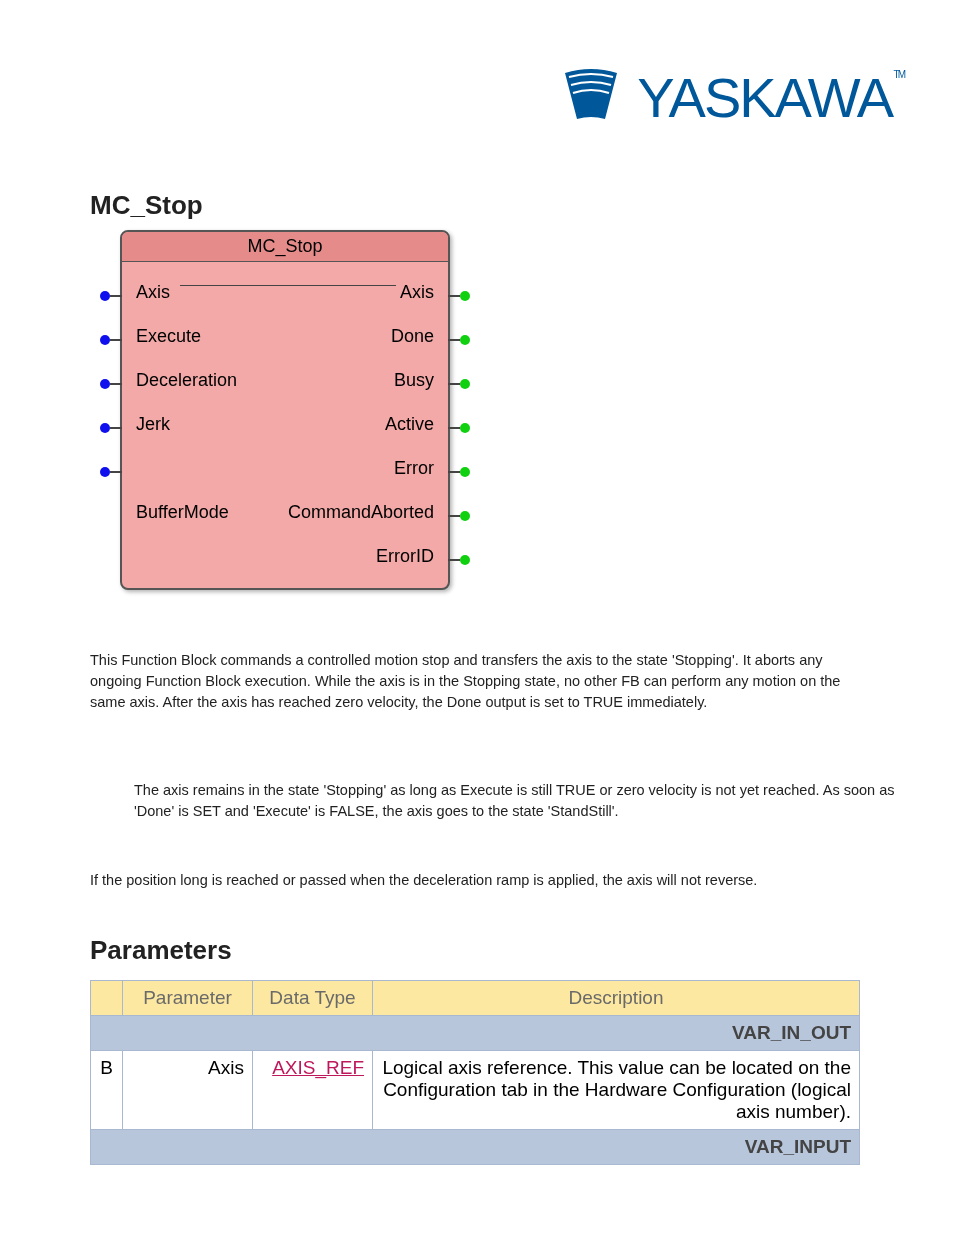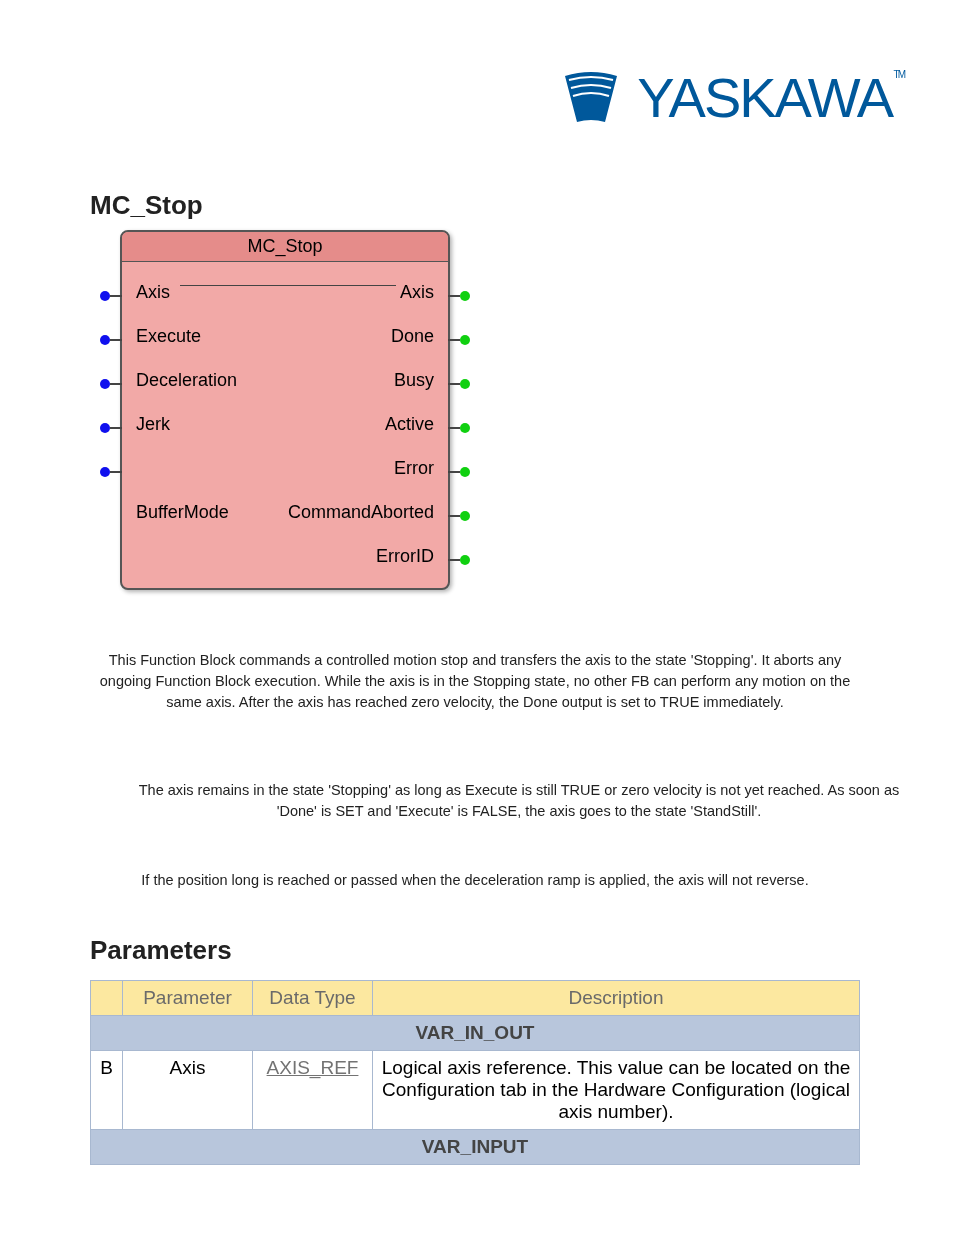--- a/index.html
+++ b/index.html
@@ -12,21 +12,20 @@
     position: relative;
     overflow: hidden;
   }
 
   
   .logo {
     position: absolute;
     top: 65px;
     right: 62px;
     display: flex;
-    align-items: center;
     gap: 16px;
   }
   .logo-text {
     font-family: Arial, Helvetica, sans-serif;
     font-size: 56px;
     font-weight: 400;
     letter-spacing: -2px;
     color: #00589b;
     position: relative;
   }
@@ -125,21 +124,20 @@
 
   
   .body-text {
     position: absolute;
     left: 90px;
     width: 770px;
     font-family: Verdana, Arial, sans-serif;
     font-size: 14.5px;
     line-height: 1.45;
     color: #222;
-    text-align: center;
   }
   .p1 { top: 650px; }
   .p2 { top: 780px; margin-left: 44px; }
   .p3 { top: 870px; }
 
   .params-heading {
     position: absolute;
     top: 935px;
     left: 90px;
     font-size: 26px;
@@ -153,41 +151,41 @@
     top: 980px;
     left: 90px;
     width: 770px;
     border-collapse: collapse;
     font-family: Verdana, Arial, sans-serif;
     font-size: 19px;
   }
   .tbl th, .tbl td {
     border: 1px solid #a8b8d0;
     padding: 6px 8px;
-    text-align: center;
+    text-align: right;
     vertical-align: top;
   }
   .tbl thead th {
     background: #fce8a0;
     color: #6a6a6a;
     font-weight: normal;
     text-align: center;
     height: 28px;
   }
   .tbl .section-row td {
     background: #b8c6dc;
     font-weight: bold;
     color: #444;
     height: 28px;
   }
   .tbl .data-row td { background: #fff; height: 56px; }
   .tbl .col-letter { width: 32px; text-align: center; vertical-align: top; }
   .tbl .col-param { width: 130px; }
   .tbl .col-type  { width: 120px; }
-  .tbl a { color: #737373; text-decoration: underline; }
+  .tbl a { color: #be185d; text-decoration: underline; }
 </style>
 </head>
 <body>
 
 <div class="logo">
   <svg class="logo-swoosh" viewBox="0 0 60 60">
     <path d="M4 8 Q 30 0 56 8 L 44 54 Q 30 50 16 54 Z" fill="#00589b"></path>
     <path d="M8 12 Q 30 6 52 12" stroke="#fff" stroke-width="2" fill="none"></path>
     <path d="M10 20 Q 30 14 50 20" stroke="#fff" stroke-width="2" fill="none"></path>
     <path d="M12 28 Q 30 22 48 28" stroke="#fff" stroke-width="2" fill="none"></path>

